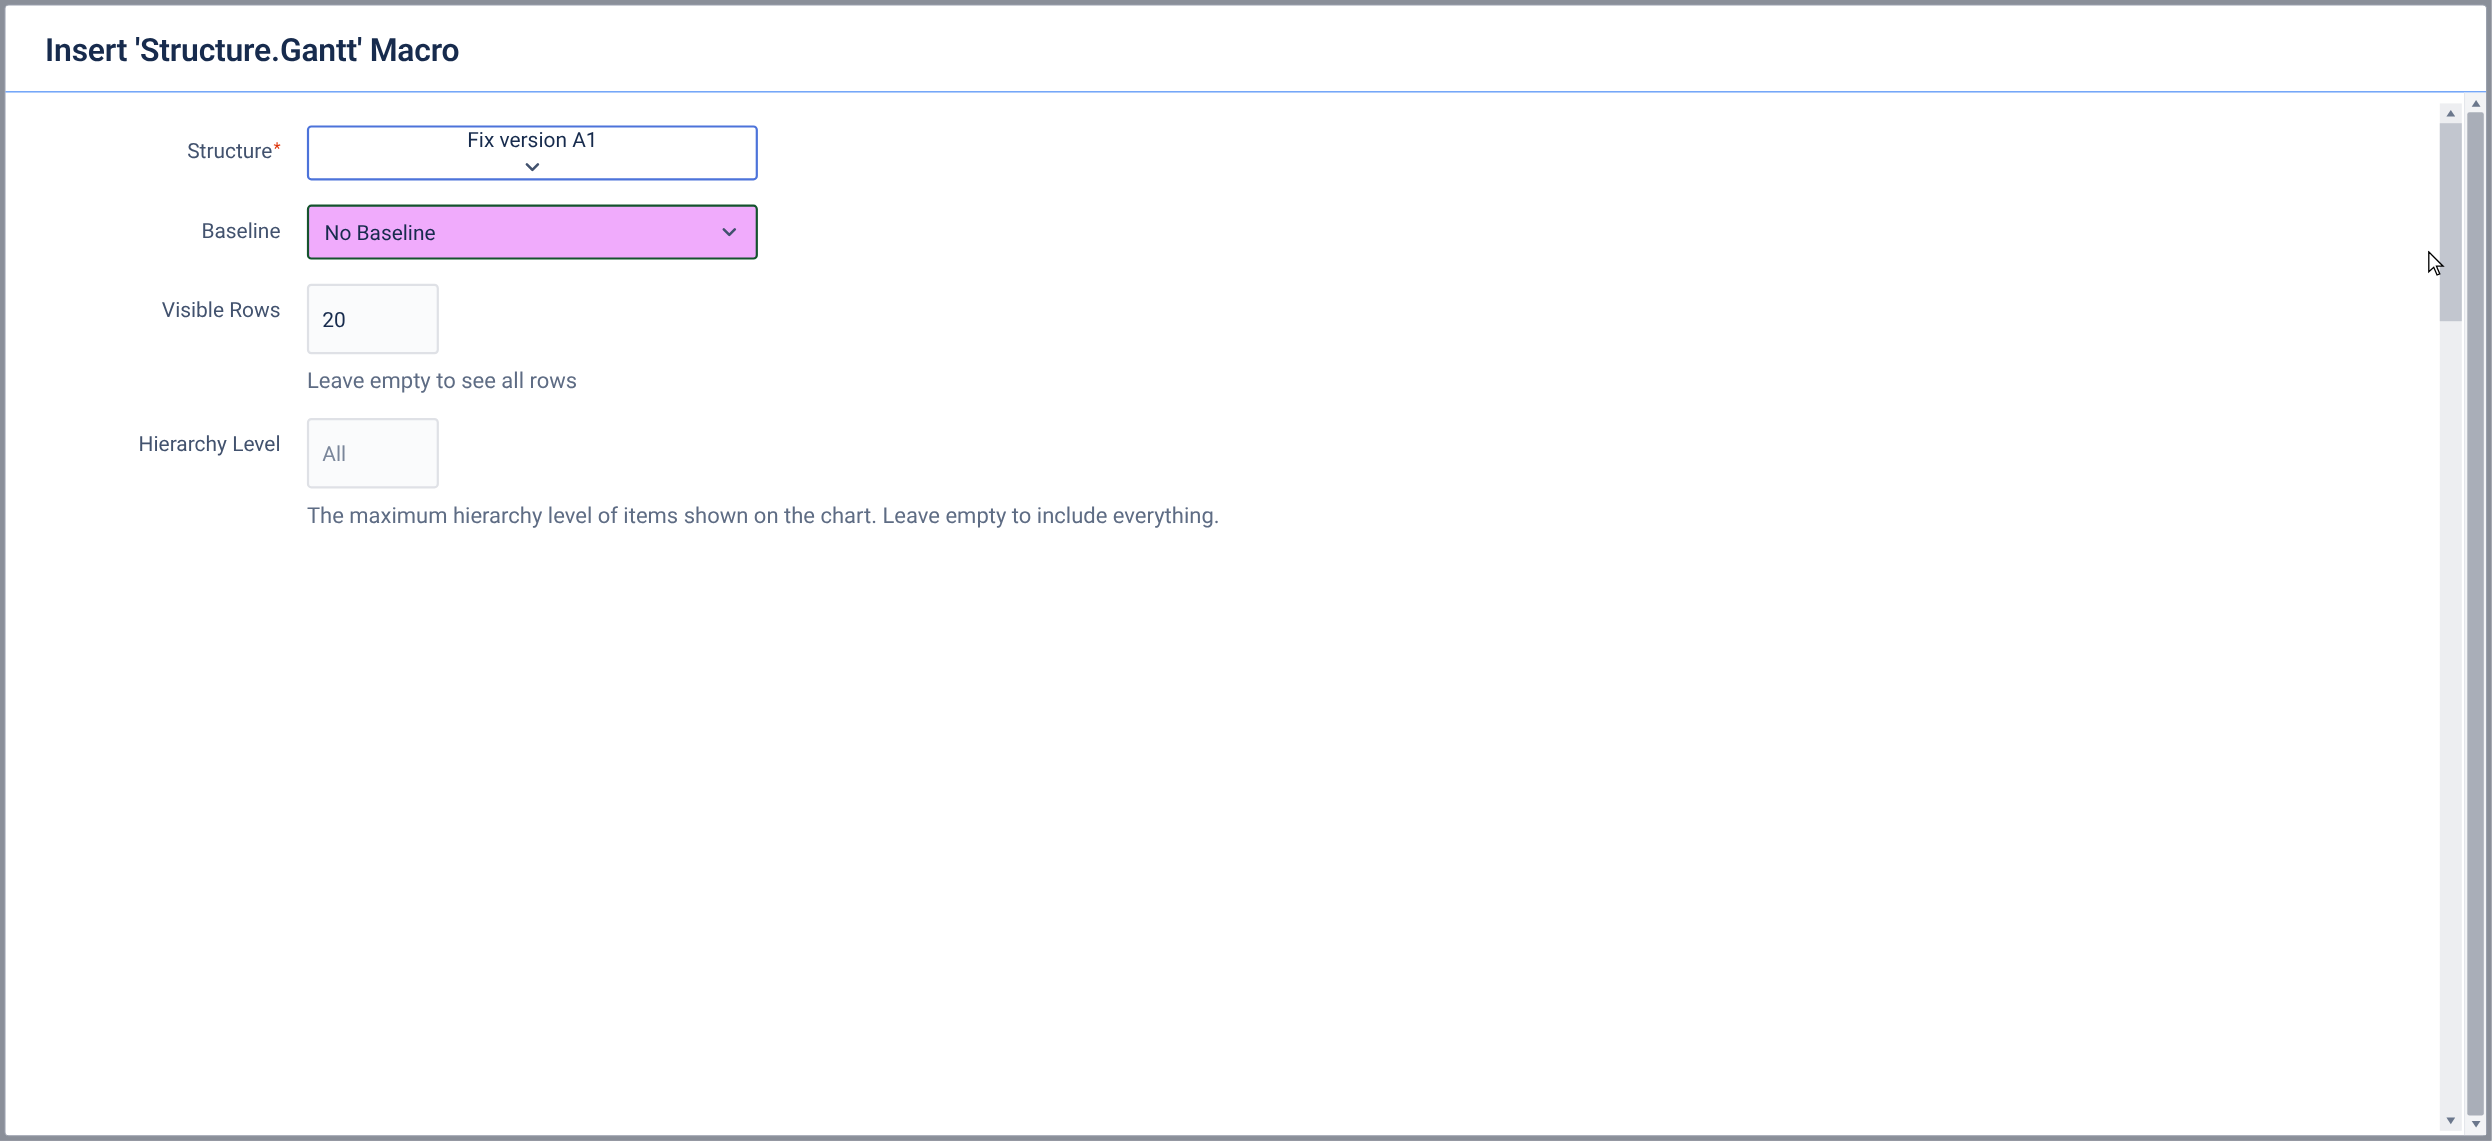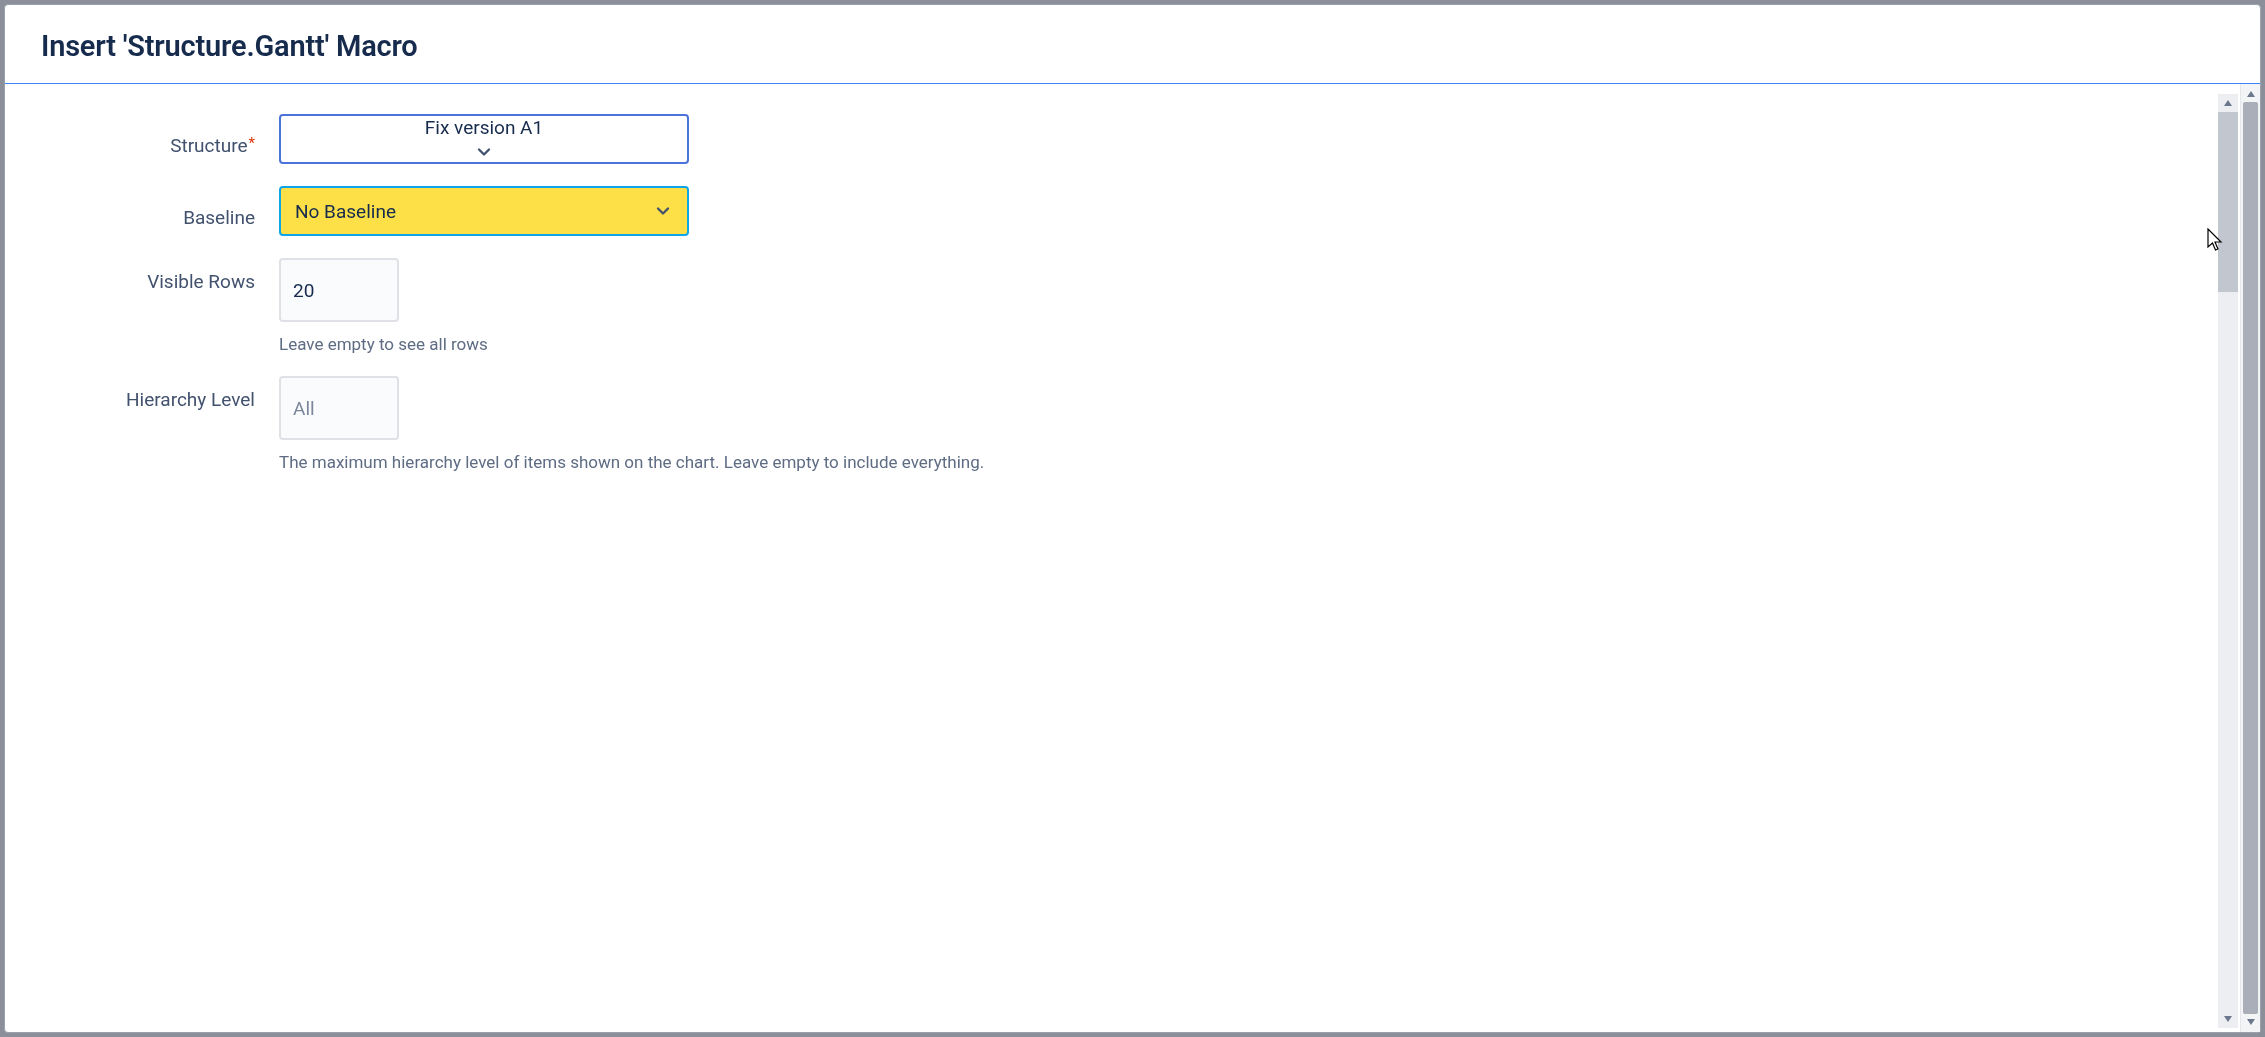--- a/index.html
+++ b/index.html
@@ -122,23 +122,23 @@
   }
   .field-col {
     flex: 0 0 auto;
     display: flex;
     flex-direction: column;
   }
 
   .select-box {
     width: 410px;
     height: 50px;
-    border: 2px solid #0ea5e9;
+    border: 2px solid #14532d;
     border-radius: 4px;
-    background: #fde047;
+    background: #f0abfc;
     display: flex;
     align-items: center;
     padding: 0 14px;
     font-size: 19px;
     color: #172b4d;
     cursor: pointer;
     position: relative;
   }
   .select-box.focused {
     border: 2px solid #4c73da;
@@ -160,25 +160,25 @@
     font-size: 19px;
     color: #172b4d;
     outline: none;
     font-family: inherit;
   }
   .text-input::placeholder { color: #7a869a; }
 
   .help-text {
     margin-top: 12px;
     margin-bottom: 22px;
-    font-size: 17px;
+    font-size: 20px;
     color: #5e6c84;
     max-width: 900px;
   }
-  .gap-after { margin-bottom: 22px; align-items: center; }
+  .gap-after { margin-bottom: 22px; }
 
   .dialog-footer {
     border-top: 1px solid #efeff2;
     padding: 14px 28px;
     display: flex;
     justify-content: flex-end;
     align-items: center;
     gap: 18px;
   }
   .btn-primary {

